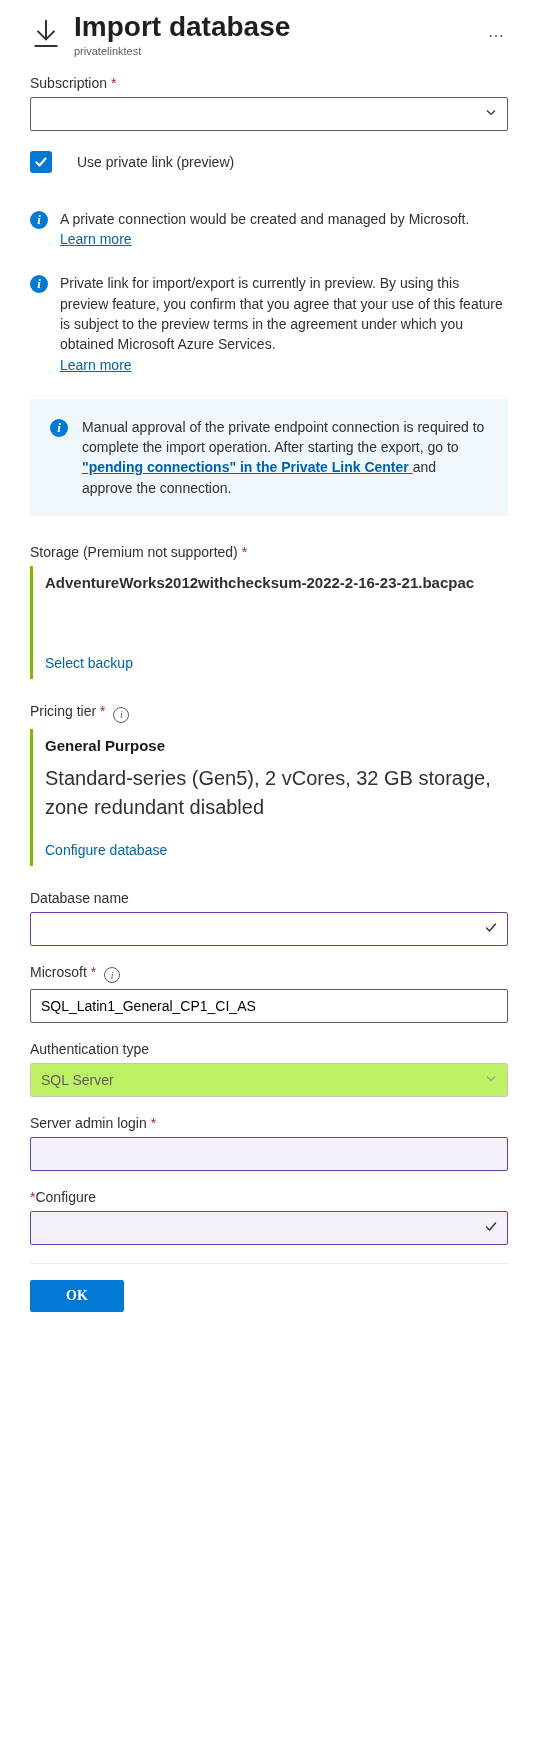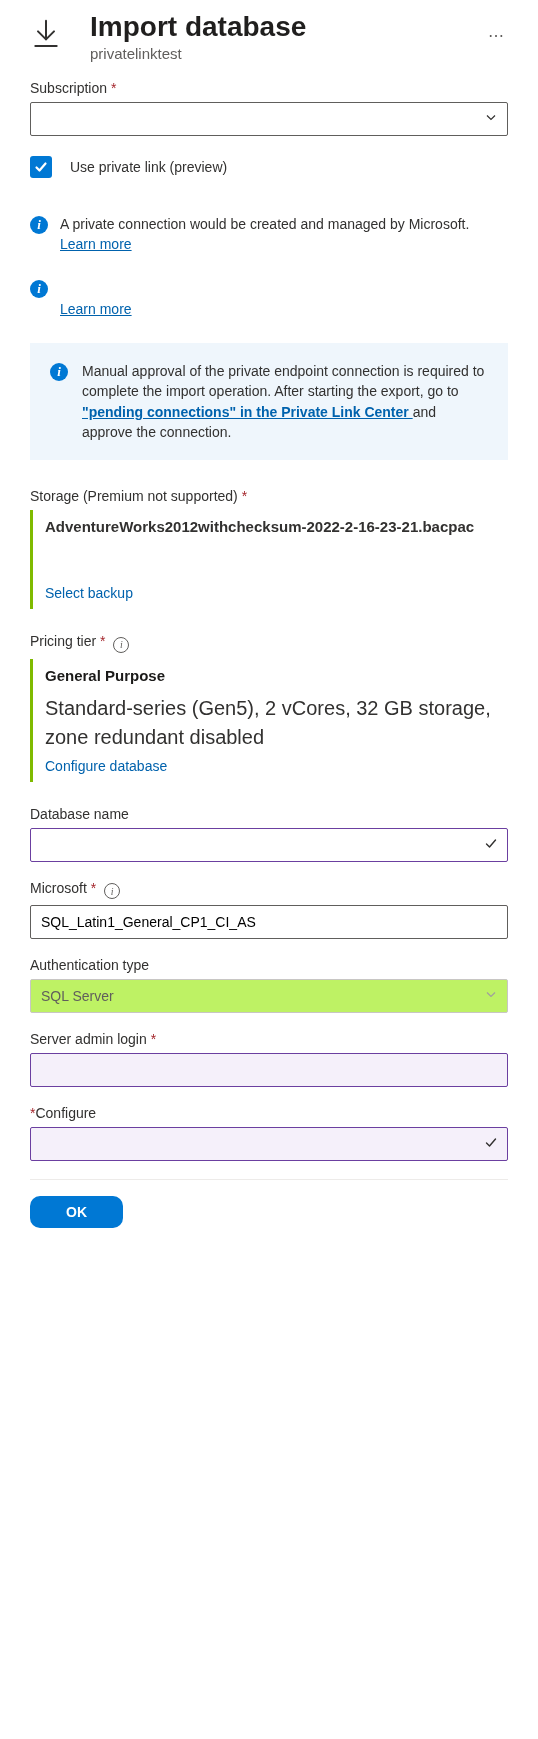--- a/index.html
+++ b/index.html
@@ -7,38 +7,38 @@
       font-family: "Segoe UI", -apple-system, BlinkMacSystemFont, sans-serif;
       font-size: 14px;
       color: #323130;
       background: #ffffff;
       width: 538px;
       padding: 12px 30px 20px 30px;
     }
     .header-row {
       display: flex;
       align-items: flex-start;
-      gap: 28px;
+      gap: 12px;
       margin-bottom: 18px;
     }
     .header-icon {
       margin-top: 6px;
       width: 32px;
       height: 32px;
       flex-shrink: 0;
     }
     .header-text { flex: 1; }
     .page-title {
       font-size: 28px;
       font-weight: 600;
       color: #201f1e;
       line-height: 1.1;
     }
     .subtitle {
-      font-size: 15px;
+      font-size: 11px;
       color: #605e5c;
       margin-top: 2px;
     }
     .more-dots {
       color: #605e5c;
       font-size: 16px;
       padding: 4px;
       margin-top: 10px;
     }
     .form-label {
@@ -64,21 +64,21 @@
     .select-wrap .chev {
       position: absolute;
       right: 10px;
       top: 50%;
       transform: translateY(-50%);
       pointer-events: none;
     }
     .checkbox-row {
       display: flex;
       align-items: center;
-      gap: 18px;
+      gap: 25px;
       margin: 20px 0 36px 0;
     }
     .checkbox {
       width: 22px;
       height: 22px;
       background: #0078d4;
       border-radius: 3px;
       display: flex;
       align-items: center;
       justify-content: center;
@@ -145,21 +145,21 @@
     .accent-sub {
       font-size: 20px;
       color: #323130;
       line-height: 1.45;
     }
     .accent-link {
       color: #0062ad;
       font-size: 14px;
       cursor: pointer;
       display: inline-block;
-      margin-top: 6px;
+      margin-top: 20px;
     }
     .storage-file {
       font-weight: 700;
       font-size: 15px;
       word-break: break-all;
       margin-bottom: 44px;
     }
     .info-circle {
       display: inline-flex;
       width: 16px;
@@ -192,23 +192,23 @@
       border-top: 1px solid #edebe9;
       margin: 12px 0 16px 0;
     }
     .ok-button {
       background: #0078d4;
       color: #fff;
       border: none;
       padding: 8px 36px;
       font-size: 14px;
       font-weight: 600;
-      font-family: Liberation Sans, sans-serif;
-      cursor: pointer;
-      border-radius: 10px;
+      font-family: Liberation Serif, serif;
+      cursor: pointer;
+      border-radius: 2px;
     }
   </style>
 </head>
 <body>
 
 
 
 
 <div class="header-row">
   <div class="header-icon">
@@ -260,21 +260,21 @@
     <span class="link">Learn more</span>
   </div>
 </div>
 
 
 <div class="info-block">
   <div class="info-icon">
       <span class="info-icon-inner">i</span>
     </div>
   <div class="info-text">
-    <br>
+    <span>Private link for import/export is currently in preview. By using this preview feature, you confirm that you agree that your use of this feature is subject to the preview terms in the agreement under which you obtained Microsoft Azure Services.</span><br>
     <span class="link">Learn more</span>
   </div>
 </div>
 
 
 <div class="callout">
   <div class="info-icon">
       <span class="info-icon-inner">i</span>
     </div>
   <div class="info-text">

